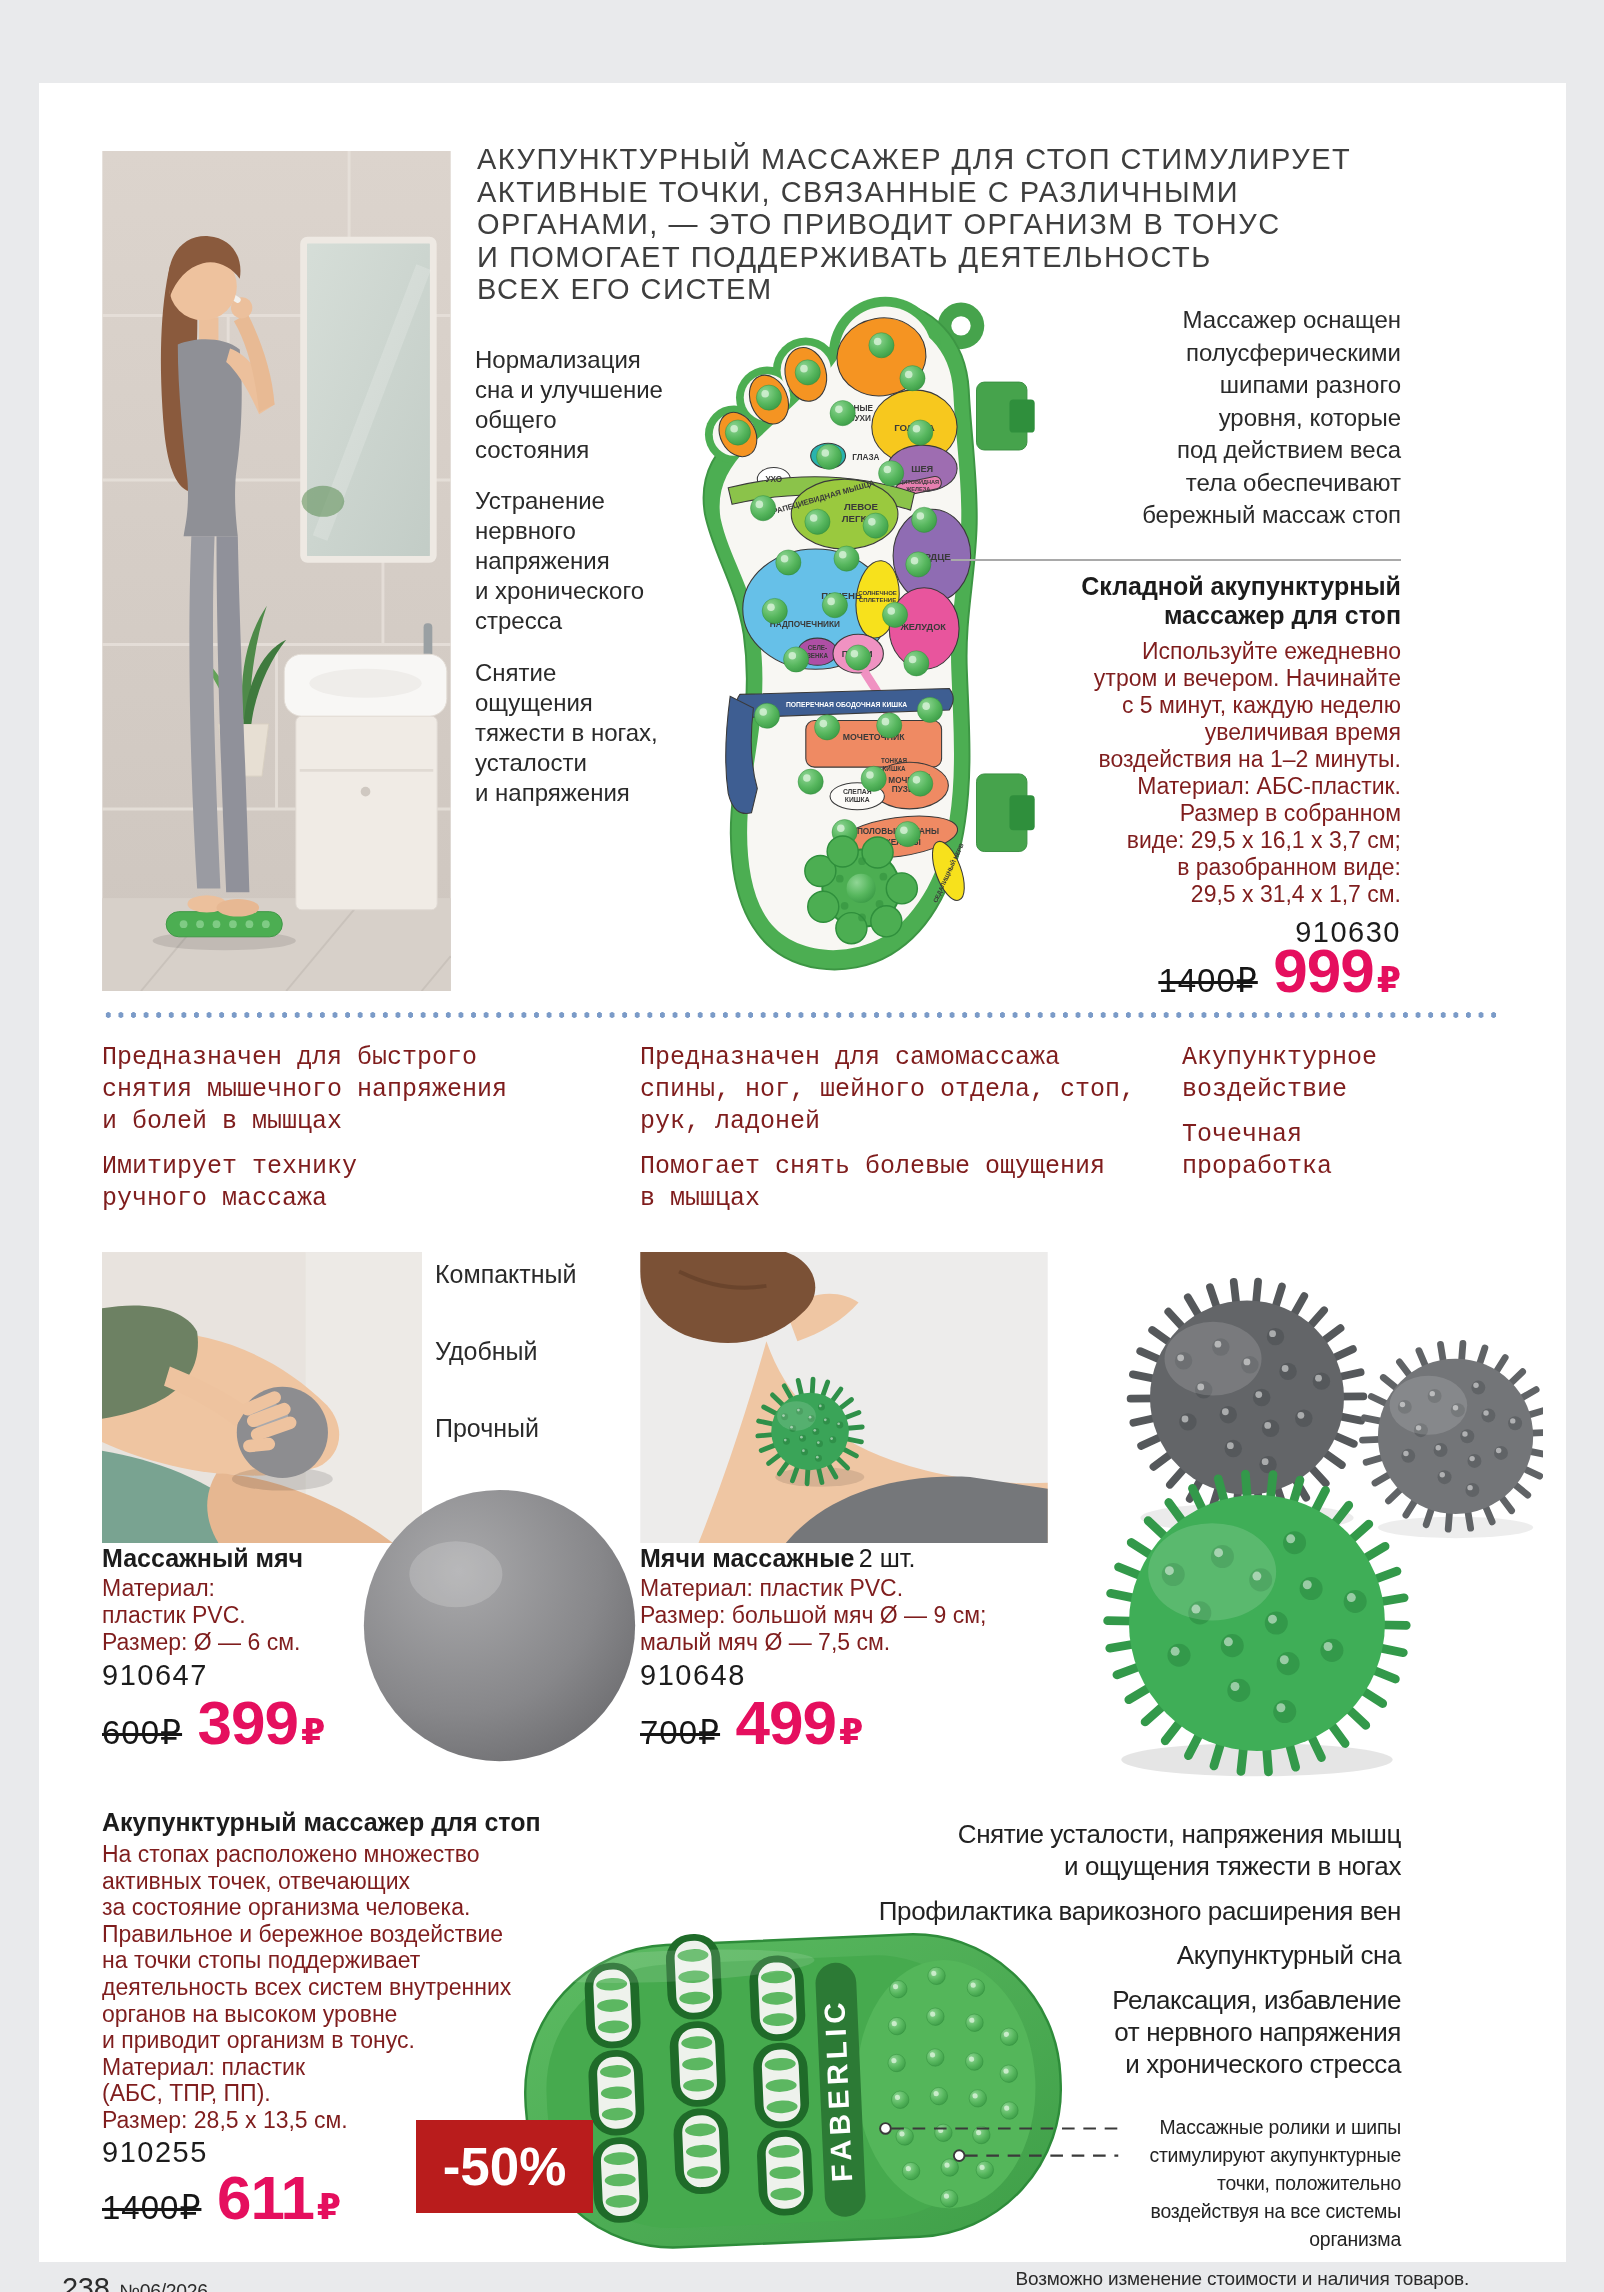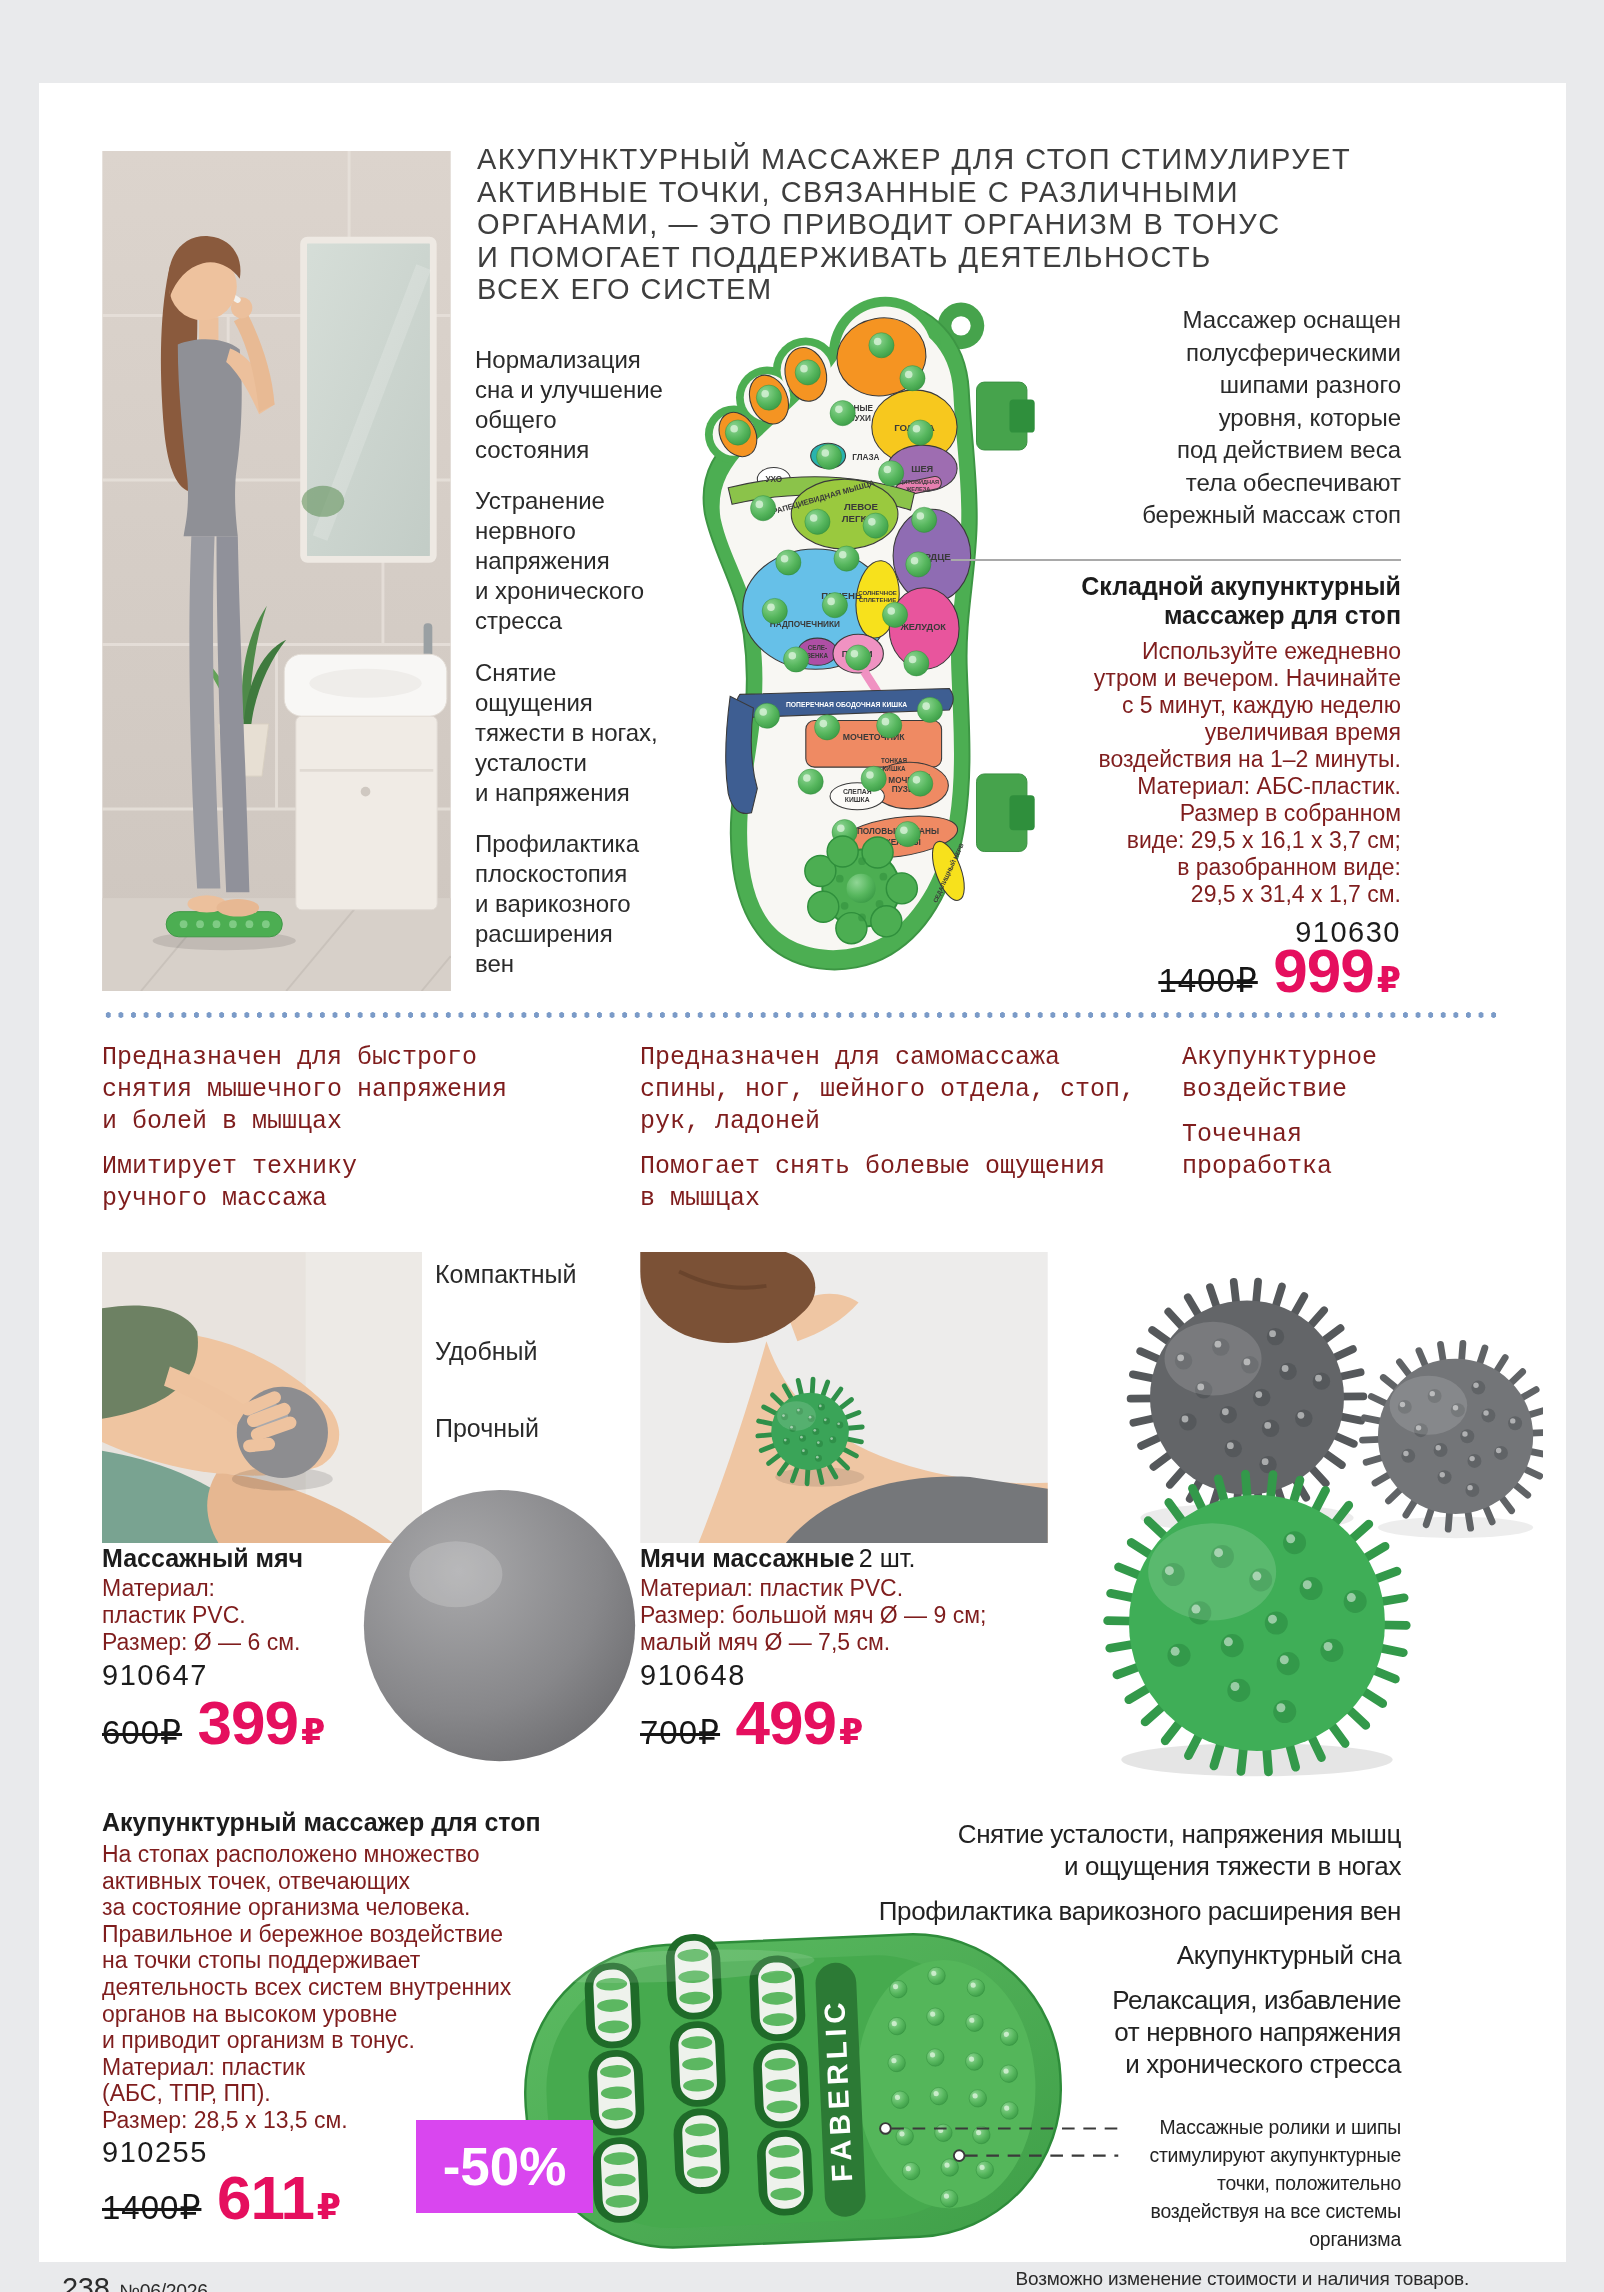--- a/index.html
+++ b/index.html
@@ -24,21 +24,21 @@
   .pricerow{display:flex;align-items:baseline;}
   .pricerow.r{justify-content:flex-end;}
   .old{font-size:33px;color:#161616;text-decoration:line-through;text-decoration-thickness:3.4px;letter-spacing:1px;margin-right:15.5px;}
   .new{font-size:62px;font-weight:bold;color:#e50f5e;line-height:0.95;letter-spacing:-1px;}
   .cur{font-size:35px;font-weight:bold;color:#e50f5e;margin-left:2.9px;}
   .benefit-right{font-size:26px;line-height:32px;letter-spacing:-0.4px;color:#222;}
   .benefit-right p{margin:0 0 12.6px 0;text-align:right;}
   .callout{font-size:19.4px;line-height:28px;letter-spacing:-0.2px;color:#232323;}
   .dotline{height:5.8px;background-image:radial-gradient(circle,#7b9bc8 2.5px,rgba(123,155,200,0) 2.9px);background-size:12.6px 5.8px;background-repeat:repeat-x;background-position:0 50%;}
   .rule{height:1.9px;background:#a9a9a9;}
-  .badge{background:#d946ef;color:#fff;font-size:53px;font-weight:bold;display:flex;align-items:center;justify-content:center;letter-spacing:0;z-index:5;}
+  .badge{background:#b91c1c;color:#fff;font-size:53px;font-weight:bold;display:flex;align-items:center;justify-content:center;letter-spacing:0;z-index:5;}
   .footer-left{display:flex;align-items:baseline;color:#2c2c2c;letter-spacing:-0.3px;}
   .footer-num{font-size:29px;}
   .footer-issue{font-size:19.4px;margin-left:9.7px;}
   .disclaimer{font-size:19px;line-height:26px;letter-spacing:-0.2px;color:#2a2a2a;}
   svg{display:block;}
   svg text{font-family:"Liberation Sans","DejaVu Sans",sans-serif;}
 </style>
 </head>
 <body>
 
@@ -130,25 +130,20 @@
     <p class="pre">Устранение
 нервного
 напряжения
 и хронического
 стресса</p>
     <p class="pre">Снятие
 ощущения
 тяжести в ногах,
 усталости
 и напряжения</p>
-    <p class="pre">Профилактика
-плоскостопия
-и варикозного
-расширения
-вен</p>
   </div>
 
   <svg class="abs" style="left:670px;top:245px;" width="388" height="708" viewBox="0 0 400 730">
     <defs>
       <radialGradient id="bumpg" cx="0.35" cy="0.3" r="0.9">
           <stop offset="0" stop-color="#90d695"></stop>
           <stop offset="0.5" stop-color="#57b75e"></stop>
           <stop offset="1" stop-color="#2f8f3c"></stop>
         </radialGradient>
     </defs>

